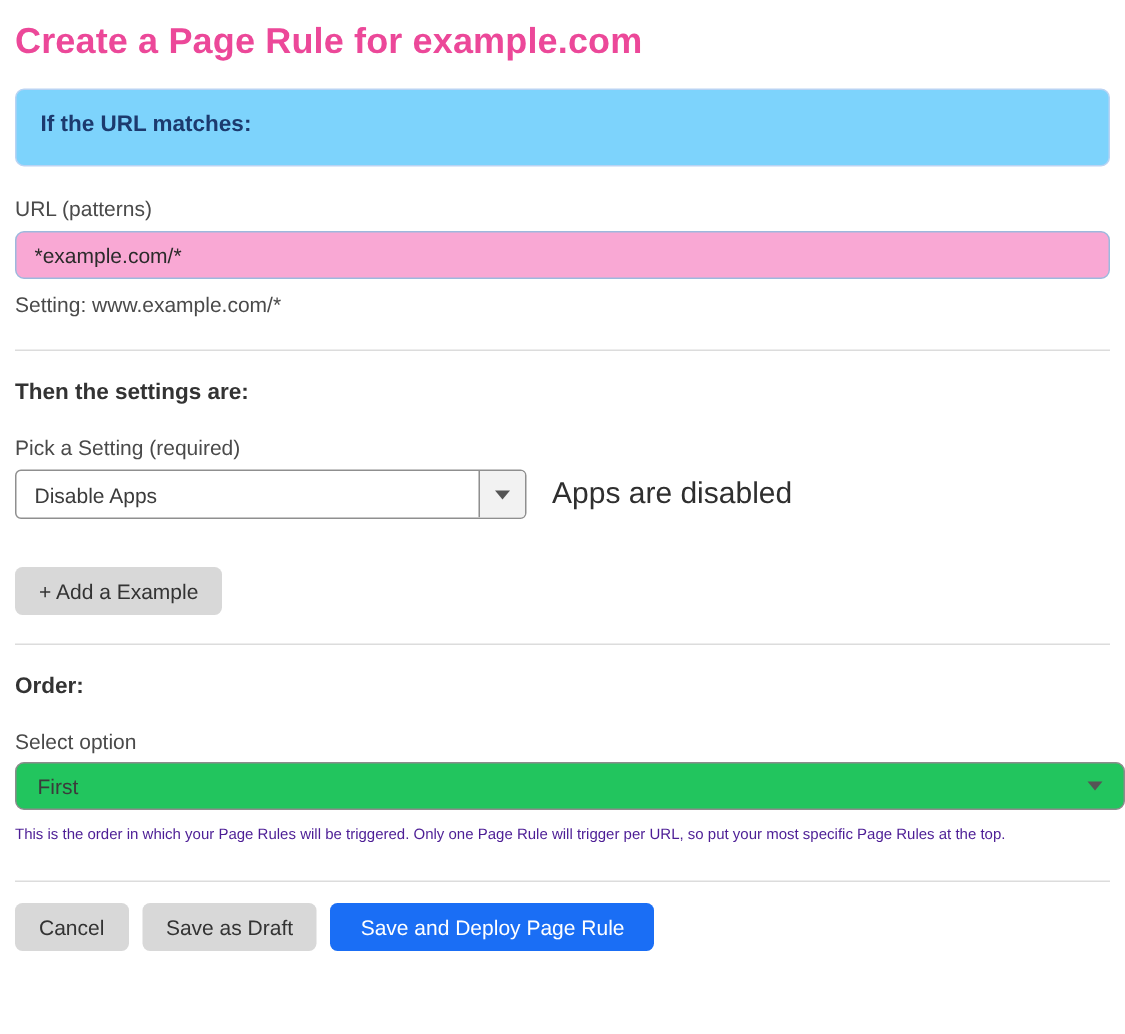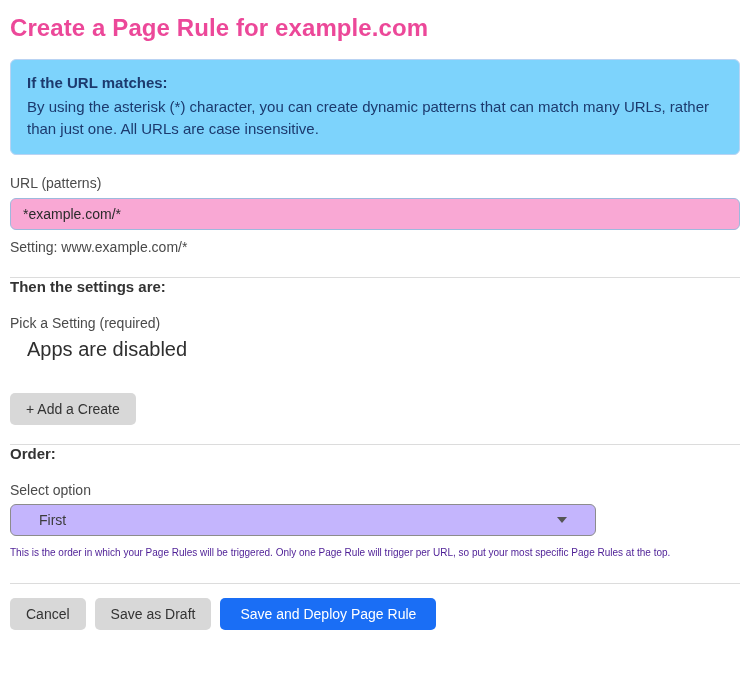--- a/index.html
+++ b/index.html
@@ -68,20 +68,21 @@
   }
   hr.divider {
     border: none;
     border-top: 1px solid #dcdcdc;
     margin: 19px 0 0 0;
   }
   .section-heading {
     font-size: 15px;
     font-weight: 700;
     color: #333333;
+    margin-top: 19px;
   }
   
   .setting-row {
     display: flex;
     align-items: center;
     margin-top: 7px;
   }
   .dropdown {
     width: 341px;
     height: 33px;
@@ -138,30 +139,30 @@
     color: #333333;
   }
   .btn-blue {
     background: #1a6ef5;
     color: #ffffff;
     padding: 0 20px;
   }
   .add-setting-btn { margin-top: 32px; }
   
   .select {
-    width: 586px;
+    width: 740px;
     height: 32px;
     margin-top: 6px;
     border: 1px solid #8c8c8c;
     border-radius: 6px;
-    background: #c4b5fd;
+    background: #22c55e;
     display: flex;
     align-items: center;
     justify-content: space-between;
-    padding: 0 28px;
+    padding: 0 14px;
     font-size: 14px;
     color: #3b3b3b;
     cursor: pointer;
   }
   .order-helper {
     font-size: 10px;
     color: #4c1d95;
     margin-top: 6px;
     line-height: 22px;
     max-width: 724px;
@@ -174,37 +175,42 @@
 </style>
 </head>
 <body>
 
 
 
 <h1 class="page-title">Create a Page Rule for example.com</h1>
 
 <div class="info-box">
   <div class="info-heading">If the URL matches:</div>
-  <div class="info-body">By using the asterisk (*) character, you can create dynamic patterns that can match many URLs, rather than just one. All URLs are case insensitive.</div>
 </div>
 
 <div class="field-label">URL (patterns)</div>
 <input class="url-input" type="text" value="*example.com/*" style="">
 <div class="helper-text">Setting: www.example.com/*</div>
 
 <hr class="divider">
 
 <div class="section-heading">Then the settings are:</div>
 
 <div class="field-label">Pick a Setting (required)</div>
 <div class="setting-row">
+  <div class="dropdown">
+    <span class="dropdown-value">Disable Apps</span>
+    <span class="dropdown-arrow-box">
+      <span class="tri-down"></span>
+    </span>
+  </div>
   <span class="setting-status">Apps are disabled</span>
 </div>
 
-<button class="btn btn-gray add-setting-btn">+ Add a Create</button>
+<button class="btn btn-gray add-setting-btn">+ Add a Example</button>
 
 <hr class="divider">
 
 <div class="section-heading">Order:</div>
 
 <div class="field-label">Select option</div>
 <div class="select">
   <span>First</span>
   <span class="tri-down"></span>
 </div>

